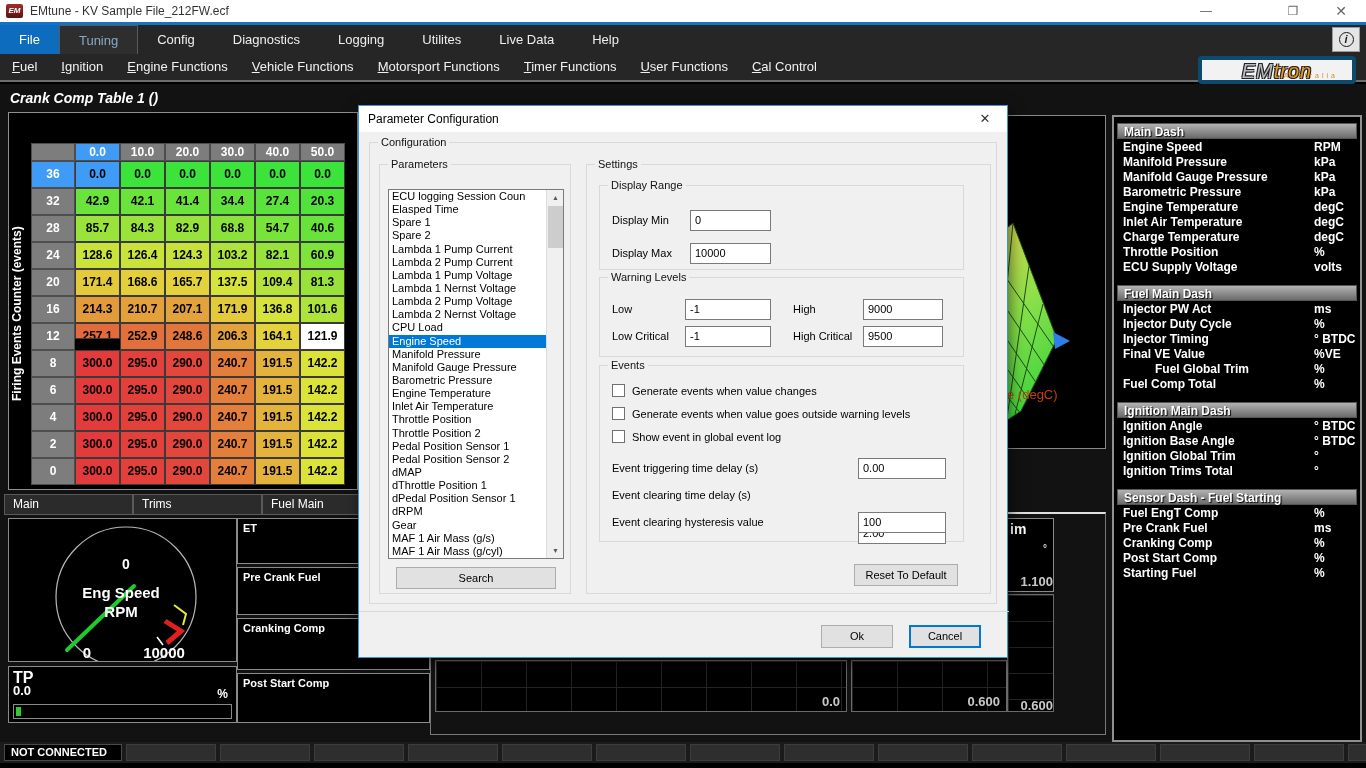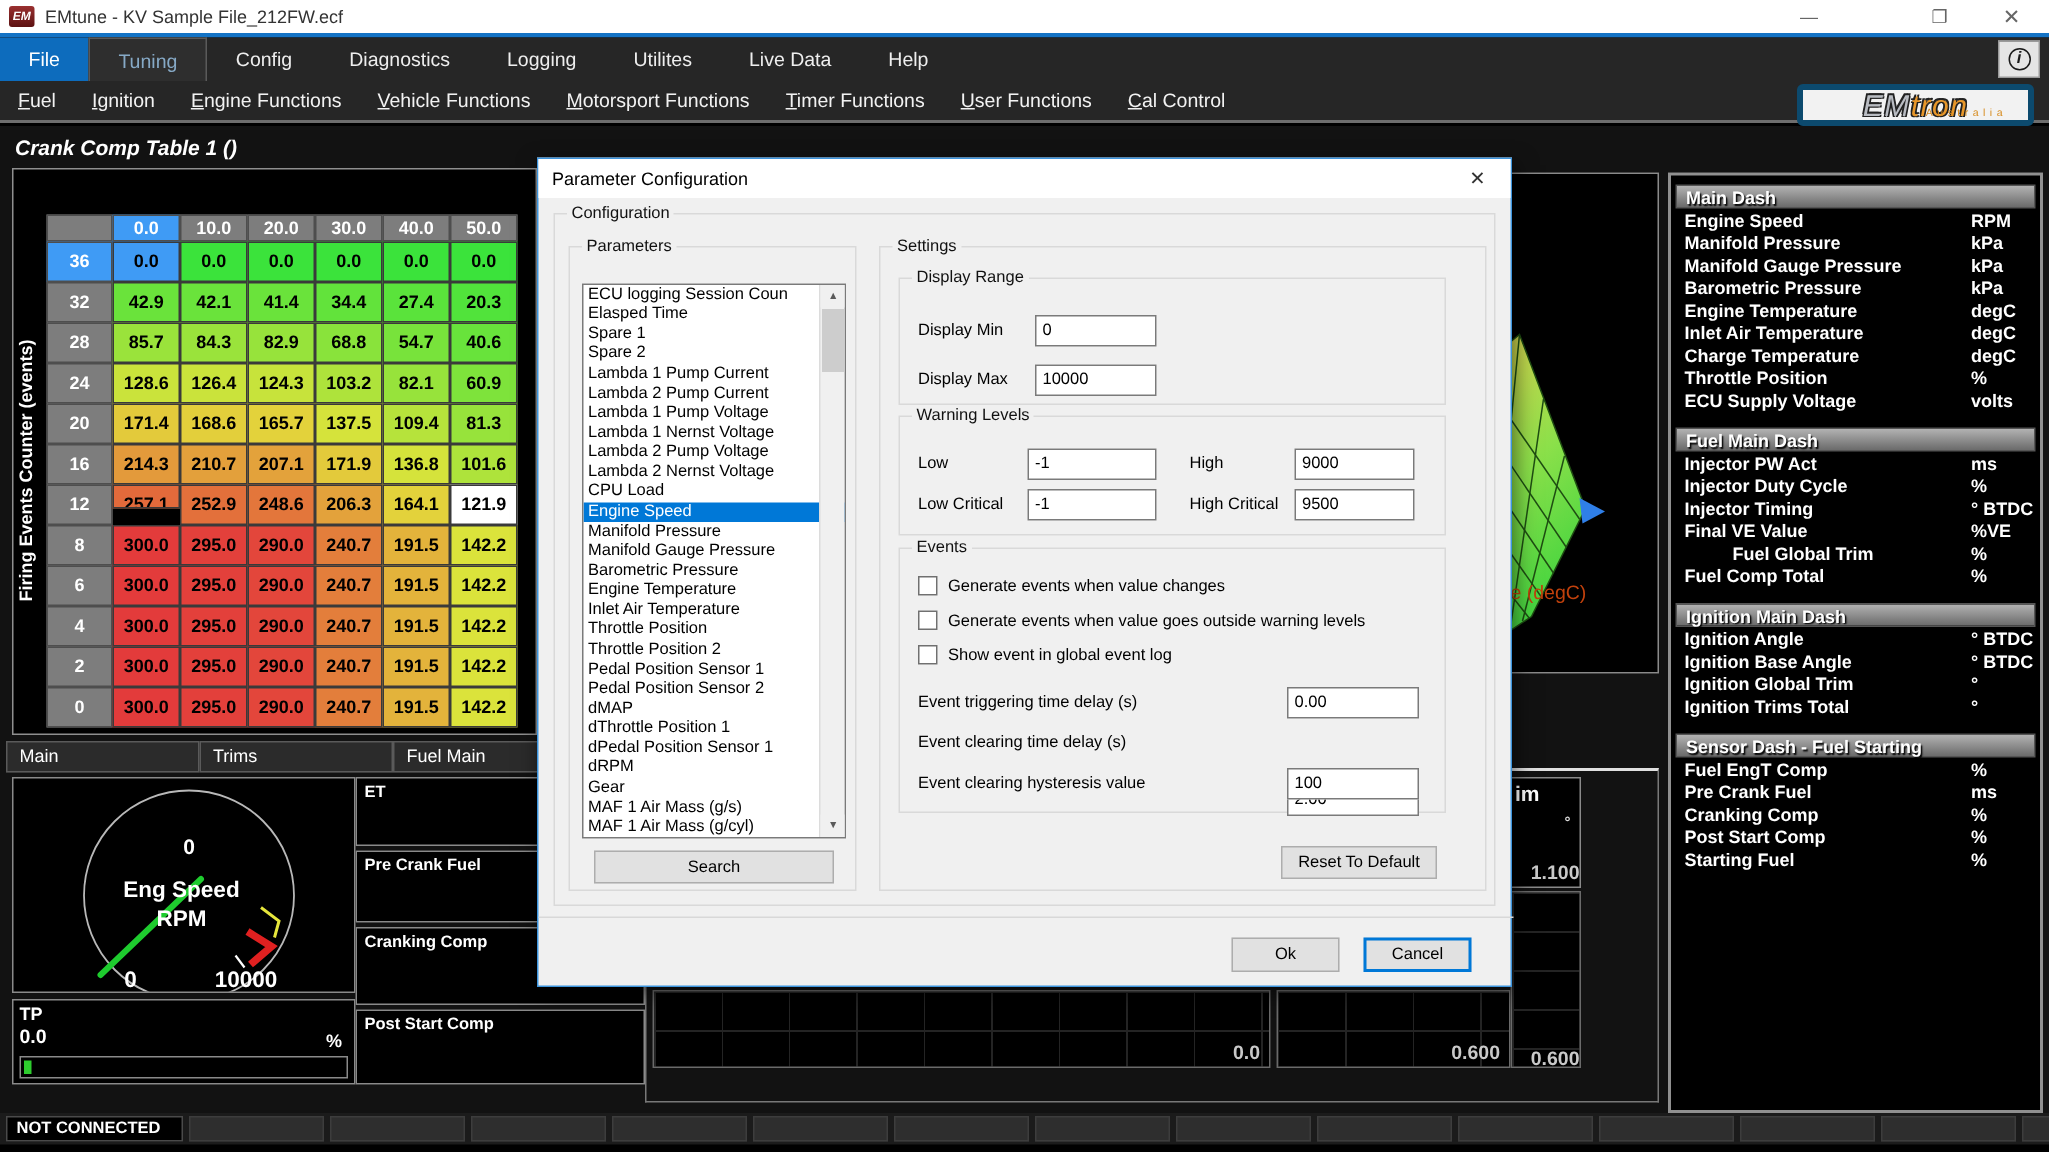--- a/index.html
+++ b/index.html
@@ -39,21 +39,21 @@
   .tcell{position:absolute;font-size:12px;font-weight:bold;text-align:center;border:1px solid #3a3a3a;color:#000;overflow:hidden}
   .thead{background:#7d7d7d;color:#fff;border-color:#4e4e4e}
   .tsel{background:#3f9bf5 !important}
   .tselh{background:#3f9bf5 !important;color:#fff}
 
   
   .tabstrip{left:4px;top:494px;width:426px;height:21px;display:flex}
   .tab{width:129px;height:21px;background:#2b2b2b;border:1px solid #5a5a5a;color:#fff;font-size:12px;line-height:19px;padding-left:8px;margin-right:0}
   .gaugepanel{left:8px;top:518px;width:229px;height:144px;background:#000;border:1px solid #8a8a8a;overflow:hidden}
   .tppanel{left:8px;top:666px;width:229px;height:57px;background:#000;border:1px solid #8a8a8a;color:#fff}
-  .tplabel{left:4px;top:2px;font-size:12px;font-weight:bold}
+  .tplabel{left:4px;top:2px;font-size:16px;font-weight:bold}
   .tpvalue{left:4px;top:16px;font-size:13px;font-weight:bold}
   .tpunit{right:8px;top:20px;font-size:12px;font-weight:bold}
   .tpbar{left:4px;top:37px;width:219px;height:15px;border:1px solid #8a8a8a;background:#000}
   .tpfill{left:2px;top:2px;width:5px;height:9px;background:#2ecc2e}
   .dashcell{background:#000;border:1px solid #8a8a8a;color:#fff}
   .dashcell .lbl{position:absolute;left:5px;top:3px;font-size:11px;font-weight:bold}
 
   
   .logpanel{left:430px;top:512px;width:676px;height:223px;background:#121212;border:1px solid #787878;border-top:2px solid #e0e0e0}
   .chart{position:absolute;background:#000;border:1px solid #6a6a6a;background-image:repeating-linear-gradient(to right,#242424 0 1px,transparent 1px 45px),repeating-linear-gradient(to bottom,#242424 0 1px,transparent 1px 26px)}

